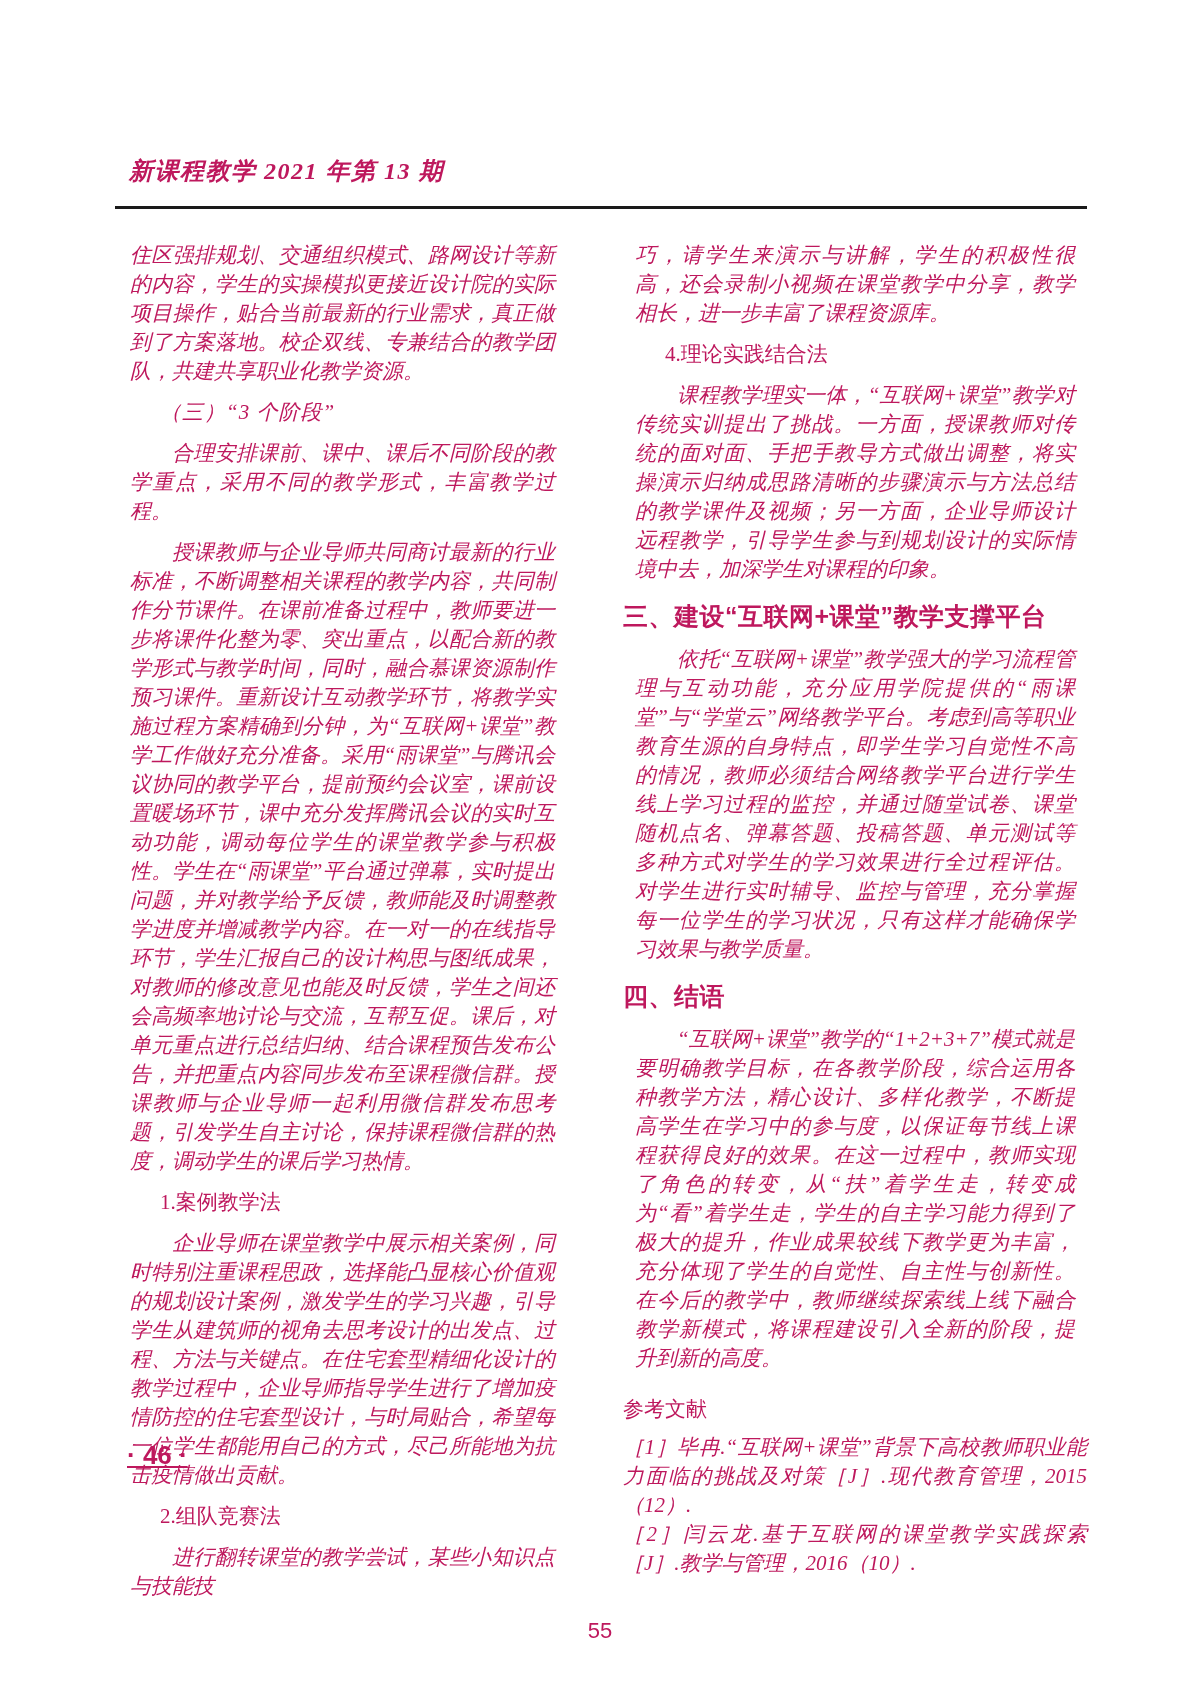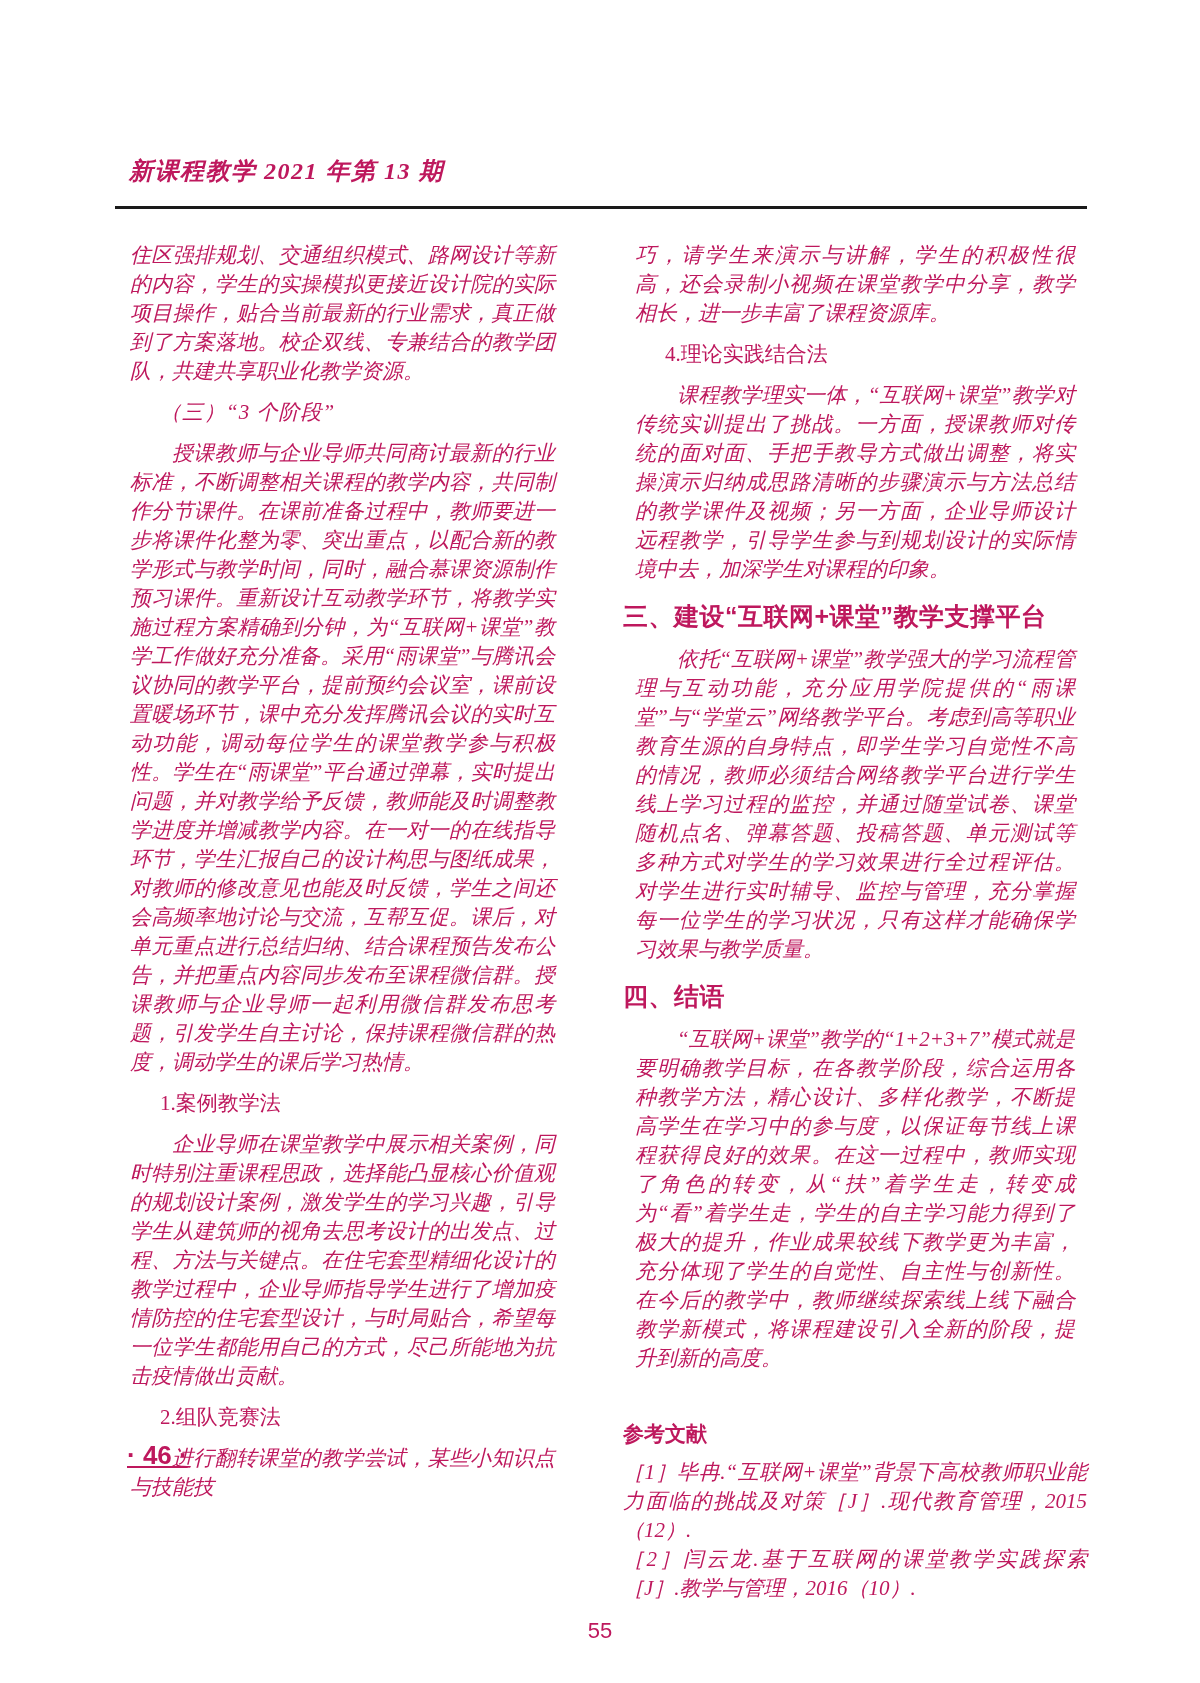--- a/index.html
+++ b/index.html
@@ -58,23 +58,23 @@
   .section-head{
     margin:17px 0 13px 0;
     font-family:"Liberation Sans","DejaVu Sans",sans-serif;
     font-weight:700;
     font-size:25px;
     line-height:31px;
     text-indent:0;
     letter-spacing:0.5px;
   }
   .ref-head{
-    margin:46px 0 10px 0;
+    margin:21px 0 10px 0;
     font-family:"Liberation Sans","DejaVu Sans",sans-serif;
-    font-weight:700;
+    font-weight:400;
     font-size:21px;
     line-height:29px;
   }
   .ref{
     margin:0;
     text-align:justify;
     font-style:italic;
   }
   .inline-page-number{
     position:absolute;
@@ -99,20 +99,21 @@
 <body>
 
 <div class="page">
 
   <div class="journal-header">新课程教学 2021 年第 13 期</div>
   <div class="header-rule"></div>
 
   <div class="col col-left">
     <p class="para no-indent">住区强排规划、交通组织模式、路网设计等新的内容，学生的实操模拟更接近设计院的实际项目操作，贴合当前最新的行业需求，真正做到了方案落地。校企双线、专兼结合的教学团队，共建共享职业化教学资源。</p>
     <p class="subhead">（三）“3 个阶段”</p>
+    <p class="para">合理安排课前、课中、课后不同阶段的教学重点，采用不同的教学形式，丰富教学过程。</p>
     <p class="para">授课教师与企业导师共同商讨最新的行业标准，不断调整相关课程的教学内容，共同制作分节课件。在课前准备过程中，教师要进一步将课件化整为零、突出重点，以配合新的教学形式与教学时间，同时，融合慕课资源制作预习课件。重新设计互动教学环节，将教学实施过程方案精确到分钟，为“互联网+课堂”教学工作做好充分准备。采用“雨课堂”与腾讯会议协同的教学平台，提前预约会议室，课前设置暖场环节，课中充分发挥腾讯会议的实时互动功能，调动每位学生的课堂教学参与积极性。学生在“雨课堂”平台通过弹幕，实时提出问题，并对教学给予反馈，教师能及时调整教学进度并增减教学内容。在一对一的在线指导环节，学生汇报自己的设计构思与图纸成果，对教师的修改意见也能及时反馈，学生之间还会高频率地讨论与交流，互帮互促。课后，对单元重点进行总结归纳、结合课程预告发布公告，并把重点内容同步发布至课程微信群。授课教师与企业导师一起利用微信群发布思考题，引发学生自主讨论，保持课程微信群的热度，调动学生的课后学习热情。</p>
     <p class="method">1.案例教学法</p>
     <p class="para">企业导师在课堂教学中展示相关案例，同时特别注重课程思政，选择能凸显核心价值观的规划设计案例，激发学生的学习兴趣，引导学生从建筑师的视角去思考设计的出发点、过程、方法与关键点。在住宅套型精细化设计的教学过程中，企业导师指导学生进行了增加疫情防控的住宅套型设计，与时局贴合，希望每一位学生都能用自己的方式，尽己所能地为抗击疫情做出贡献。</p>
     <p class="method">2.组队竞赛法</p>
     <p class="para">进行翻转课堂的教学尝试，某些小知识点与技能技</p>
   </div>
 
   <div class="col col-right">
     <p class="para no-indent">巧，请学生来演示与讲解，学生的积极性很高，还会录制小视频在课堂教学中分享，教学相长，进一步丰富了课程资源库。</p>
     <p class="method">4.理论实践结合法</p>

